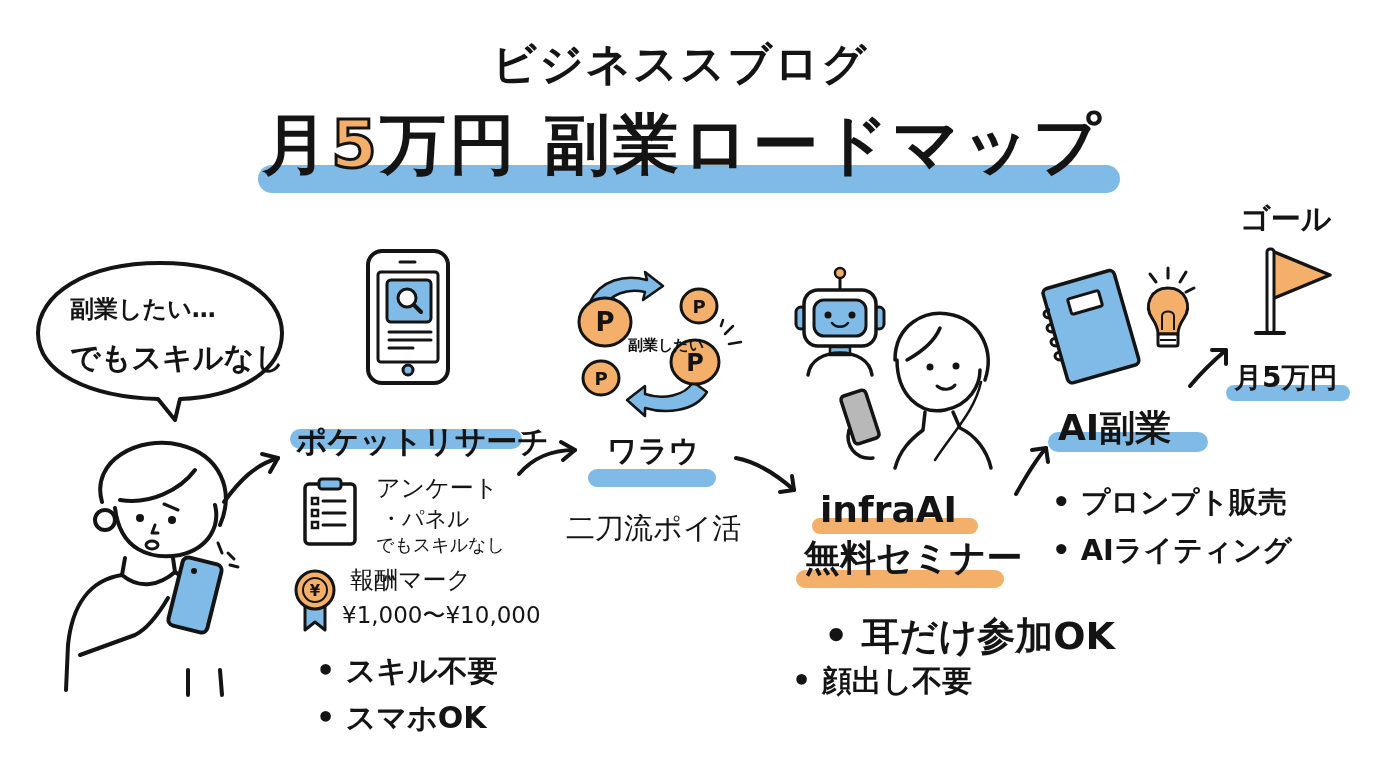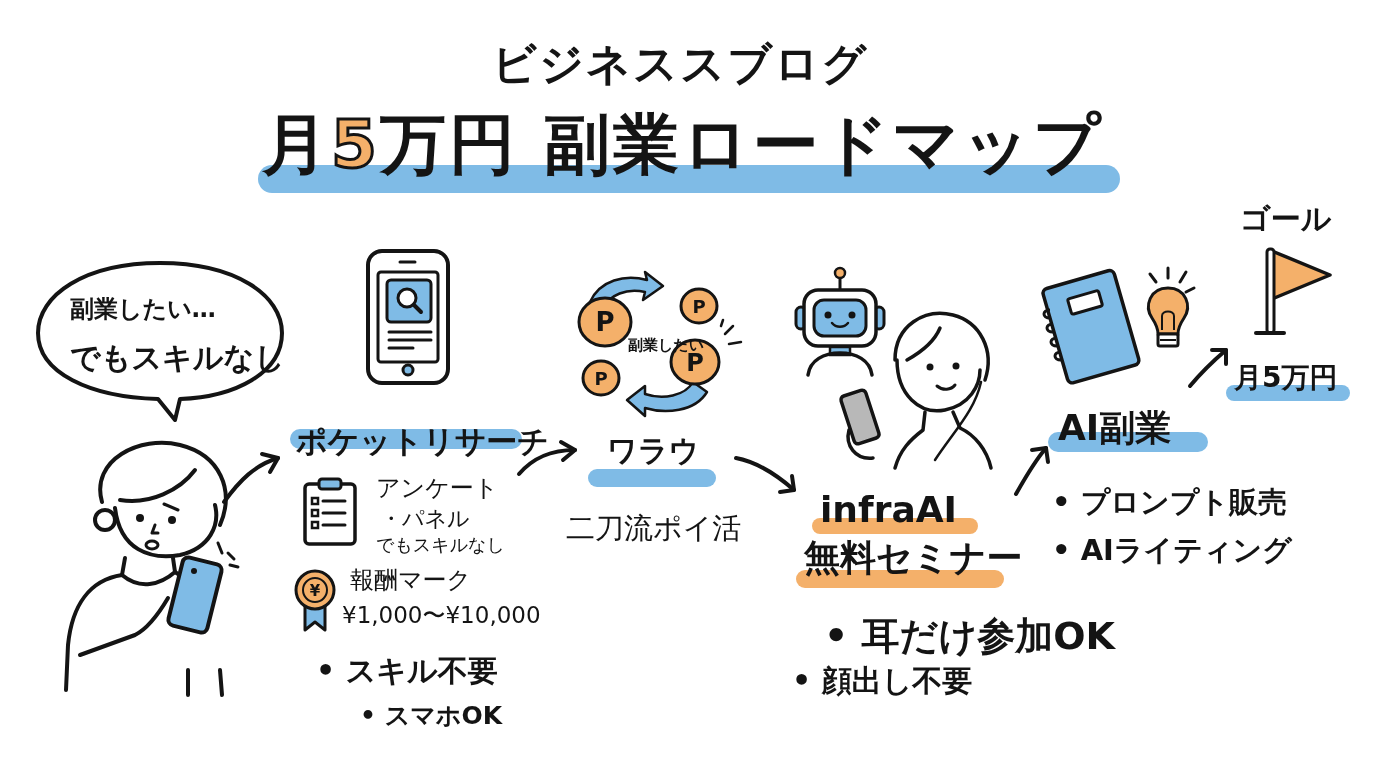--- a/index.html
+++ b/index.html
@@ -84,21 +84,21 @@
 <svg style="left:293px; top:568px;" width="46" height="68">
   <path d="M12 36 L 12 62 L 22 54 L 32 62 L 32 36 Z" fill="#7fbbe6" stroke="#141414" stroke-width="3" stroke-linejoin="round"></path>
   <circle cx="22" cy="22" r="19" fill="#f4b06a" stroke="#141414" stroke-width="3"></circle>
   <circle cx="22" cy="22" r="12" fill="#f4b06a" stroke="#141414" stroke-width="2"></circle>
   <text x="22" y="28" text-anchor="middle" font-size="15" font-weight="bold" fill="#141414" font-family="DejaVu Sans, sans-serif">¥</text>
 </svg>
 <div class="t" style="left:350px; top:568px; font-size:24px; font-weight:normal;">報酬マーク</div>
 <div class="t" style="left:342px; top:604px; font-size:23px; font-weight:normal;">¥1,000〜¥10,000</div>
 
 <div class="t" style="left:316px; top:656px; font-size:30px;">• <span>スキル不要</span></div>
-<div class="t" style="left:316px; top:703px; font-size:25px;margin-left:44px;">• <span>スマホOK</span></div>
+<div class="t" style="left:316px; top:703px; font-size:30px;">• <span>スマホOK</span></div>
 
 <svg style="left:515px; top:440px;" width="70" height="40">
   <path class="stroke" d="M4 34 C 18 18 35 10 60 10"></path>
   <path class="stroke" d="M46 2 L 60 10 L 48 20"></path>
 </svg>
 
 <svg style="left:565px; top:262px;" width="180" height="160">
   <path d="M25 40 C 35 18 60 12 82 18 L 80 10 L 98 24 L 78 38 L 80 30 C 62 26 45 32 36 48 Z" fill="#7fbbe6" stroke="#141414" stroke-width="2.5" stroke-linejoin="round"></path>
   <path d="M142 130 C 130 150 100 152 80 146 L 80 154 L 62 138 L 80 124 L 80 132 C 98 138 120 134 128 120 Z" fill="#7fbbe6" stroke="#141414" stroke-width="2.5" stroke-linejoin="round"></path>
   <g>

